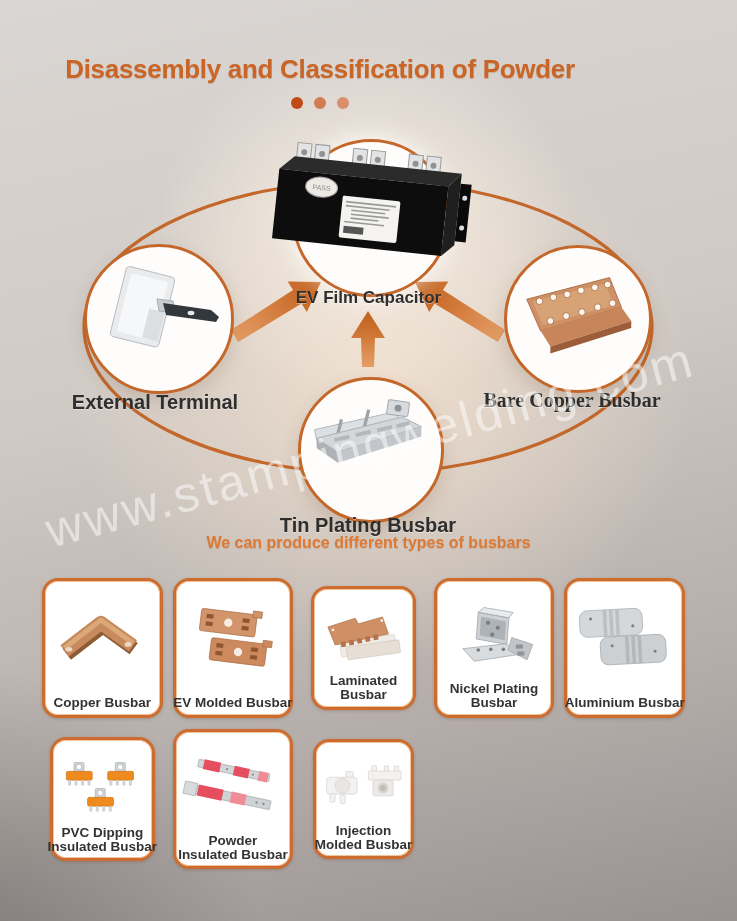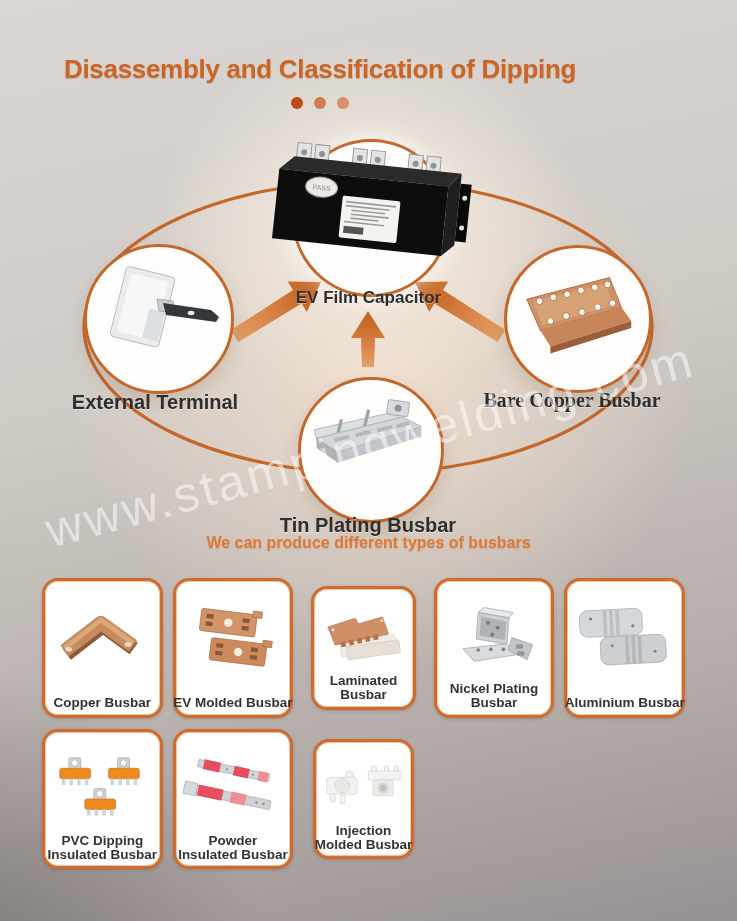--- a/index.html
+++ b/index.html
@@ -75,21 +75,21 @@
     white-space:pre-line;
   }
   .card figcaption.two-line{bottom:3px;}
 </style>
 </head>
 <body>
 
 <div class="stage">
 
   <div class="abs title-wrap">
-    <h1 class="page-title">Disassembly and Classification of Dipping</h1>
+    <h1 class="page-title">Disassembly and Classification of Powder</h1>
     <div class="title-dots">
       <span class="dot1"></span>
       <span class="dot2"></span>
       <span class="dot3"></span>
     </div>
   </div>
 
   <svg class="abs diagram-lines" viewBox="0 0 737 921">
     <defs>
       <linearGradient id="arrowGrad" x1="0" y1="1" x2="0" y2="0">
@@ -323,21 +323,21 @@
                 <rect x="94" y="44" width="5" height="40"></rect>
               </g>
             <circle cx="57" cy="57" r="2.2" fill="#7d8185"></circle>
               <circle cx="118" cy="68" r="2.2" fill="#7d8185"></circle>
           </g>
         </svg>
       </div>
       <figcaption>Aluminium Busbar</figcaption>
     </figure>
 
-    <figure class="card" style="margin:0">
+    <figure class="card" style="margin:8px">
       <div class="pic">
         <svg viewBox="0 0 150 92">
           <g transform="translate(14,2)">
             <rect x="13" y="0" width="17" height="17" rx="2" fill="#cfd3d6" stroke="#a5a9ad"></rect>
             <circle cx="21.5" cy="7.5" r="4.6" fill="#fff" stroke="#a5a9ad"></circle>
             <rect x="0" y="15" width="44" height="15" rx="3" fill="#ef8a1f" stroke="#c96f10"></rect>
             <g fill="#cfd3d6">
                 <rect x="3" y="30" width="5" height="9"></rect>
                 <rect x="14" y="30" width="5" height="9"></rect>
                 <rect x="25" y="30" width="5" height="9"></rect>

